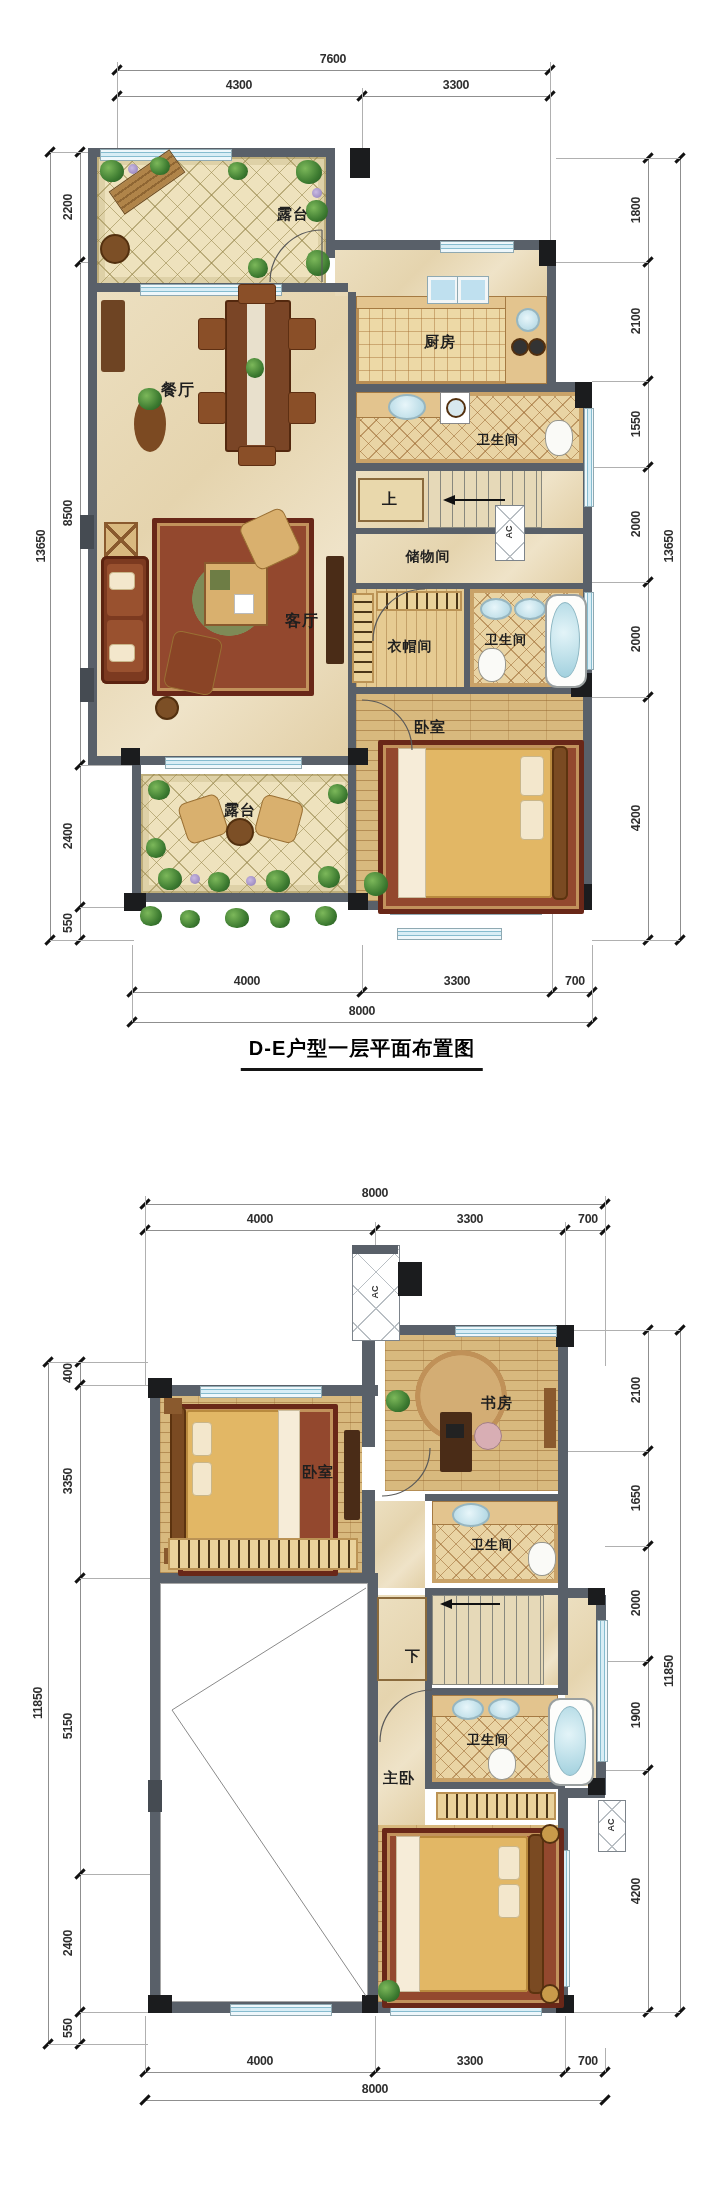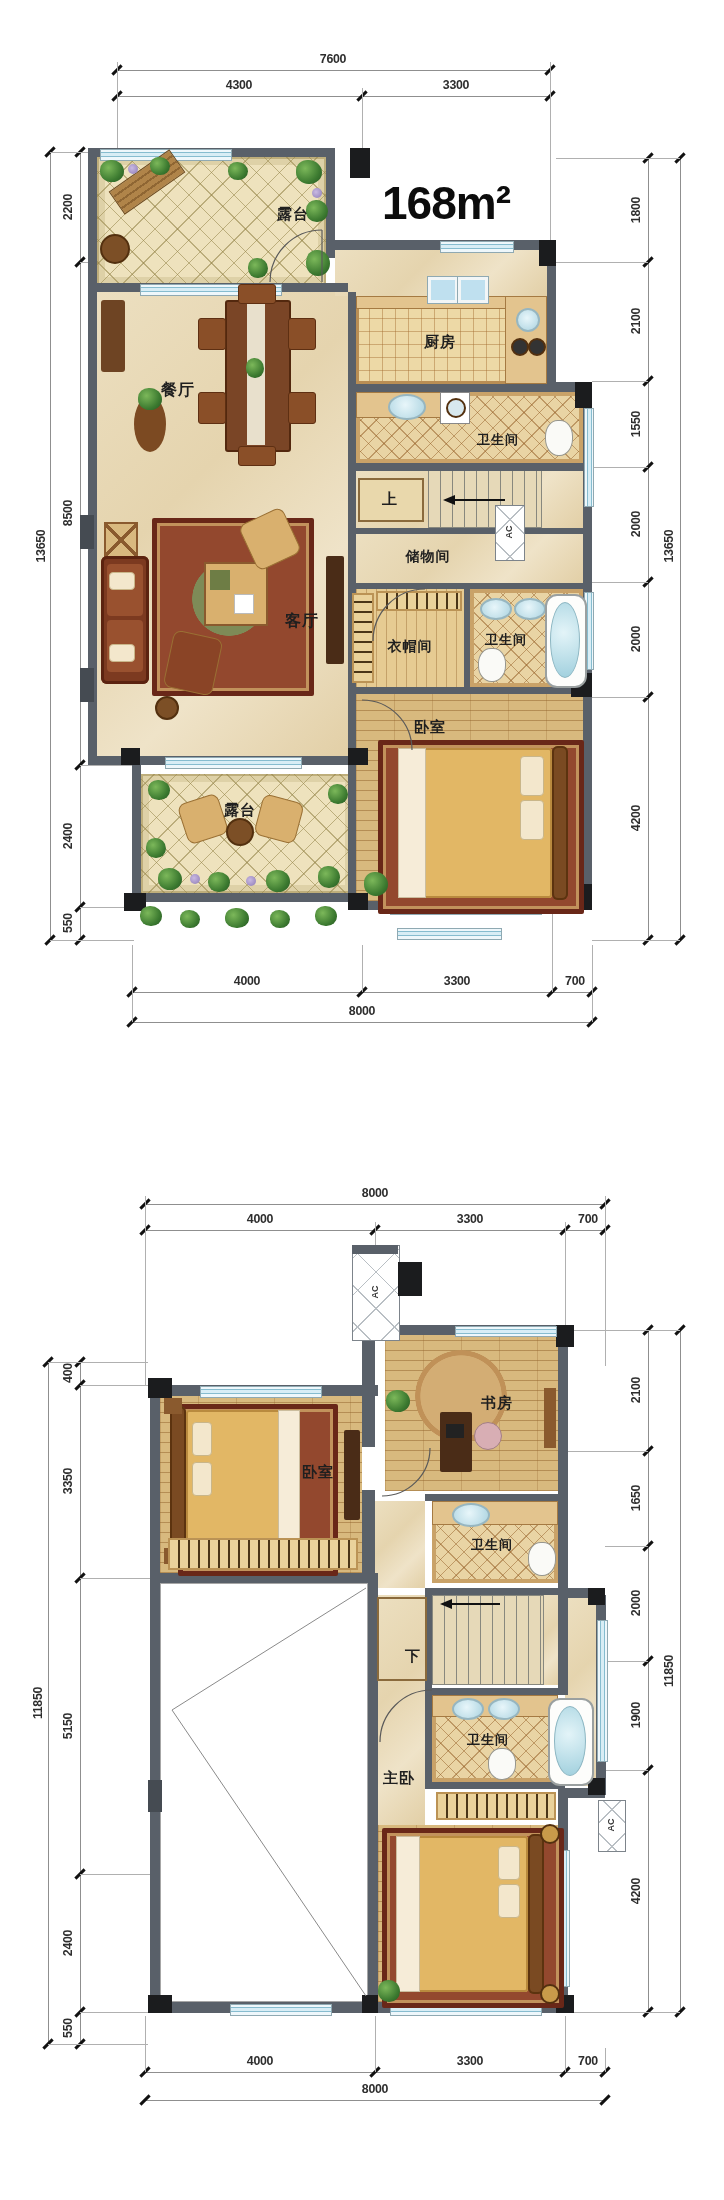--- a/index.html
+++ b/index.html
@@ -309,32 +309,32 @@
   <div class="plant" style="left:328px;top:784px;width:20px;height:20px"></div>
   <div class="blob-lav" style="left:190px;top:874px;width:10px;height:10px"></div>
   <div class="blob-lav" style="left:246px;top:876px;width:10px;height:10px"></div>
 
   <div class="plant" style="left:140px;top:906px;width:22px;height:20px"></div>
   <div class="plant" style="left:180px;top:910px;width:20px;height:18px"></div>
   <div class="plant" style="left:225px;top:908px;width:24px;height:20px"></div>
   <div class="plant" style="left:270px;top:910px;width:20px;height:18px"></div>
   <div class="plant" style="left:315px;top:906px;width:22px;height:20px"></div>
 
-  <span class="area" style="left:382px;top:176px">168m²</span>
   <span class="rlabel" style="left:293px;top:214px">露台</span>
   <span class="rlabel" style="left:440px;top:342px">厨房</span>
   <span class="rlabel" style="left:178px;top:390px;font-size:16px">餐厅</span>
   <span class="rlabel" style="left:498px;top:440px;font-size:13px">卫生间</span>
   <span class="rlabel" style="left:390px;top:499px">上</span>
   <span class="rlabel" style="left:428px;top:557px;font-size:14px">储物间</span>
   <span class="rlabel" style="left:410px;top:647px;font-size:14px">衣帽间</span>
   <span class="rlabel" style="left:302px;top:621px;font-size:16px">客厅</span>
   <span class="rlabel" style="left:506px;top:640px;font-size:13px">卫生间</span>
   <span class="rlabel" style="left:430px;top:727px">卧室</span>
   <span class="rlabel" style="left:240px;top:810px">露台</span>
+  <div class="caption" style="left:362px;top:1035px">D-E户型一层平面布置图</div>
 
   <div class="dlh" style="left:145px;top:1204px;width:460px"></div>
   <i class="tk" style="left:145px;top:1204px"></i>
   <i class="tk" style="left:605px;top:1204px"></i>
   <span class="dn" style="left:375px;top:1200px">8000</span>
   <div class="dlh" style="left:145px;top:1230px;width:460px"></div>
   <i class="tk" style="left:145px;top:1230px"></i>
   <i class="tk" style="left:375px;top:1230px"></i>
   <i class="tk" style="left:565px;top:1230px"></i>
   <i class="tk" style="left:605px;top:1230px"></i>

